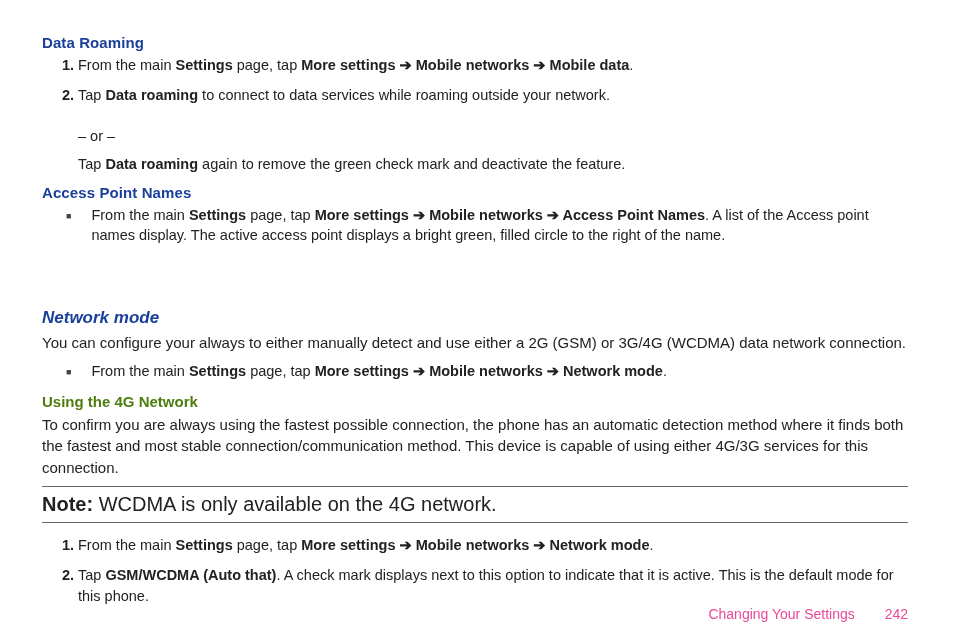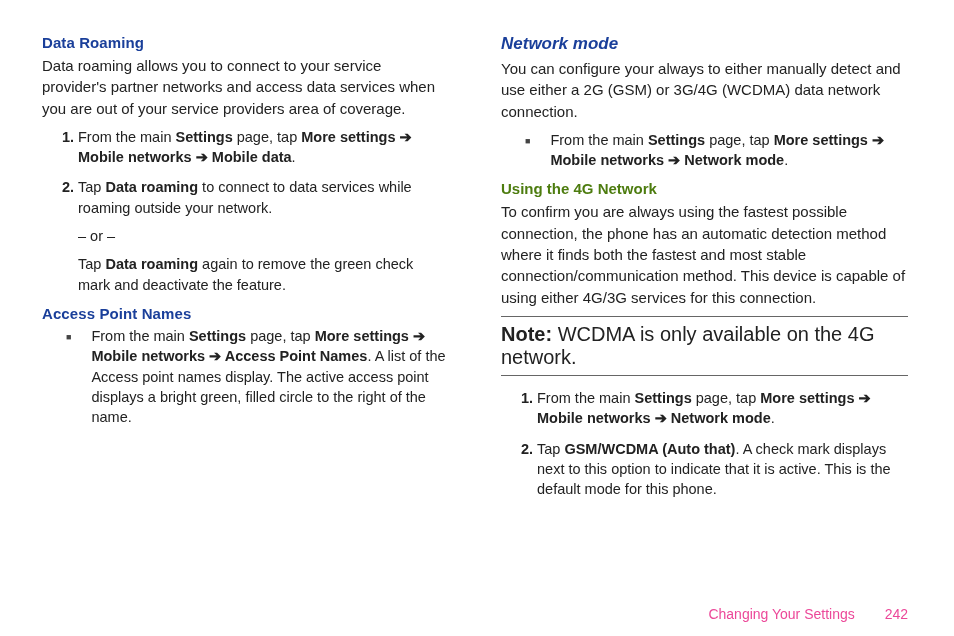--- a/index.html
+++ b/index.html
@@ -10,21 +10,21 @@
     color: #222;
     width: 954px;
     height: 636px;
     overflow: hidden;
     box-sizing: border-box;
   }
   .page {
     box-sizing: border-box;
     padding: 34px 46px 18px 42px;
     display: flex;
-    flex-direction: row;
+    flex-direction: column;
     gap: 52px;
     height: 570px;
   }
   .col {
     flex: 1 1 0;
     min-width: 0;
   }
   .h-blue-bold {
     color: #1a3f9a;
     font-weight: 700;
@@ -111,29 +111,28 @@
     margin: 0 0 8px 2px;
   }
 </style>
 </head>
 <body>
 
 <div class="page">
 
   <div class="col">
     <p class="h-blue-bold">Data Roaming</p>
-    <p class="para para-narrow">Data roaming allows you to connect to your service provider's partner networks and access data services when you are out of your service providers area of coverage.</p>
 
     <ol class="num">
       <li>
         <span>From the main </span><strong>Settings</strong><span> page, tap </span><strong>More settings</strong><strong class="arrow"> ➔ </strong><strong>Mobile networks</strong><strong class="arrow"> ➔ </strong><strong>Mobile data</strong><span>.</span>
       </li>
       <li>
         <span>Tap </span><strong>Data roaming</strong><span> to connect to data services while roaming outside your network.</span>
-        <div style="margin-top:8px">– or –</div>
+        <div style="margin-top:20px">– or –</div>
         <div style="margin-top:8px">
           <span>Tap </span><strong>Data roaming</strong><span> again to remove the green check mark and deactivate the feature.</span>
         </div>
       </li>
     </ol>
 
     <p class="h-blue-bold">Access Point Names</p>
 
     <div class="bullet-row">
       <span class="bullet-mark">■</span>

